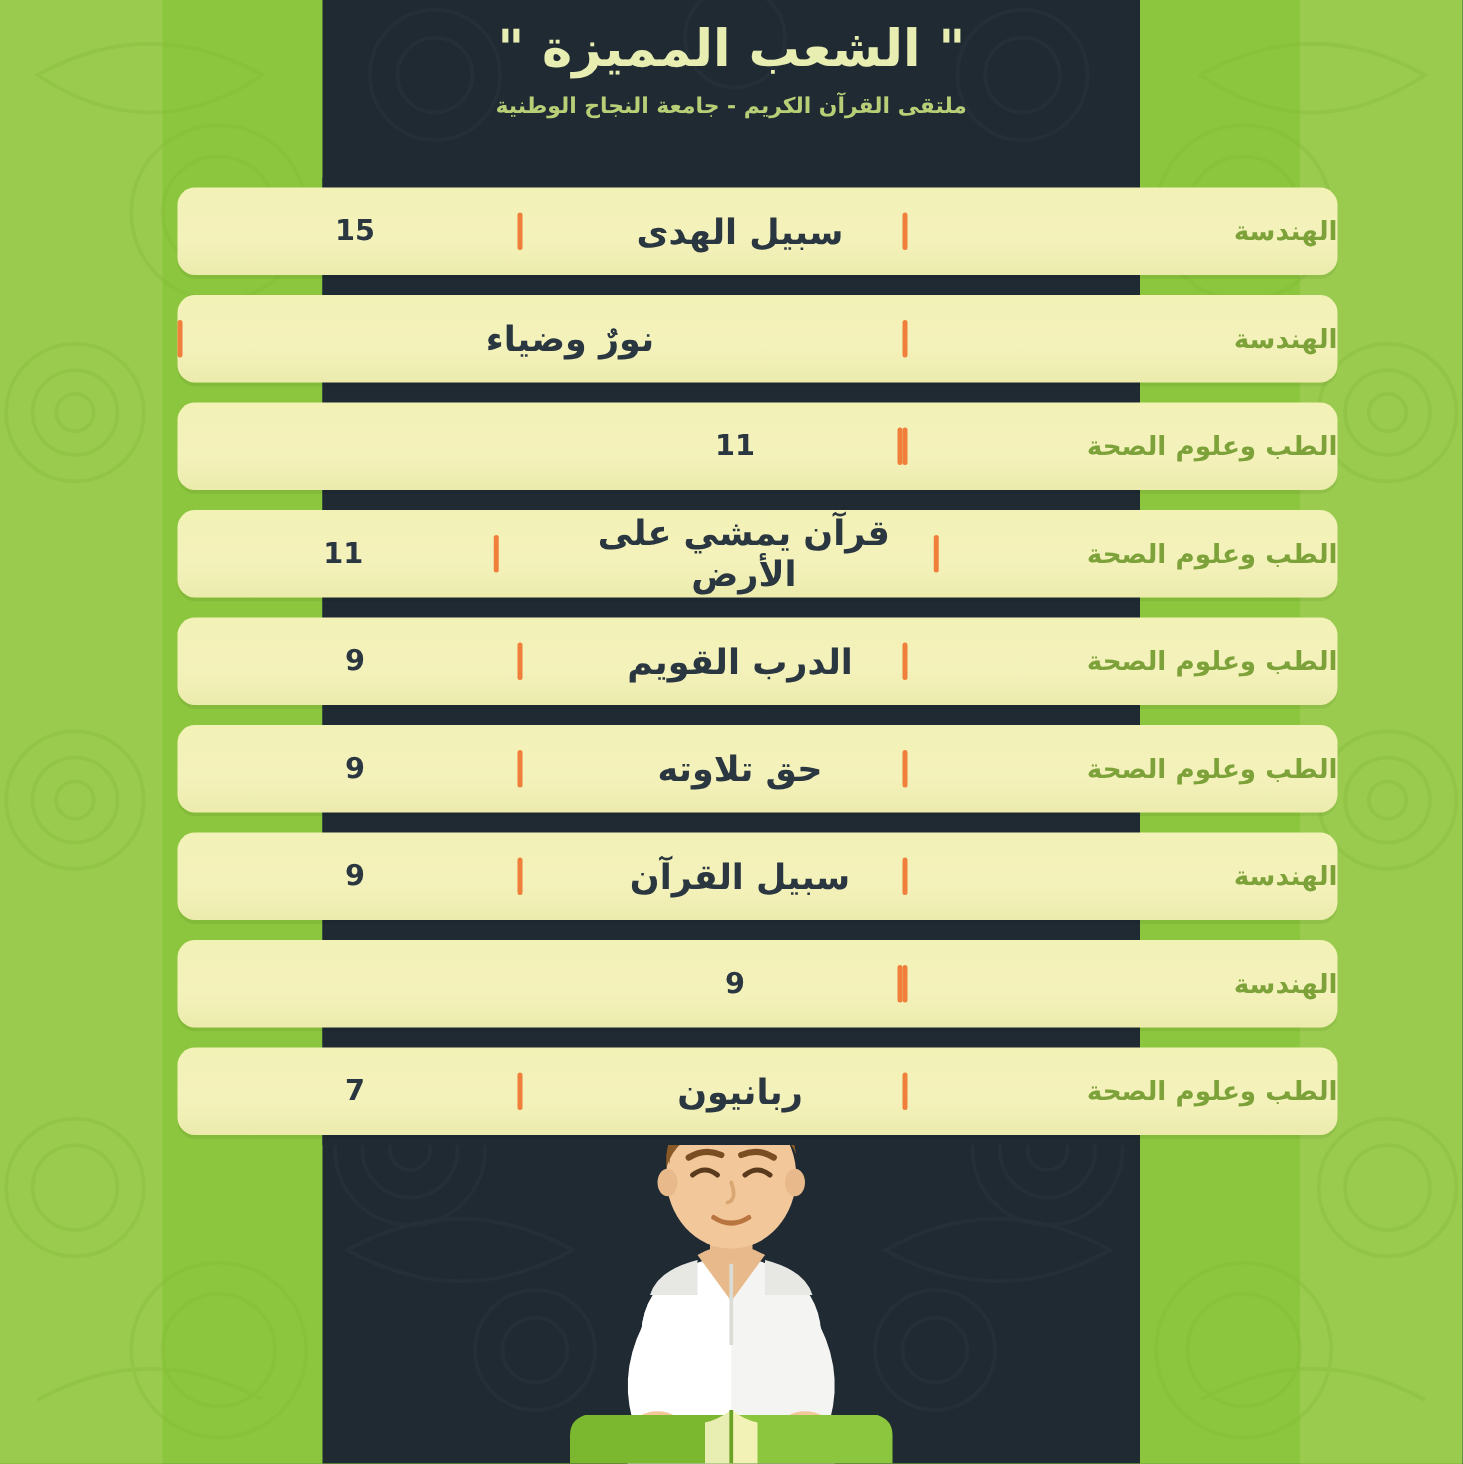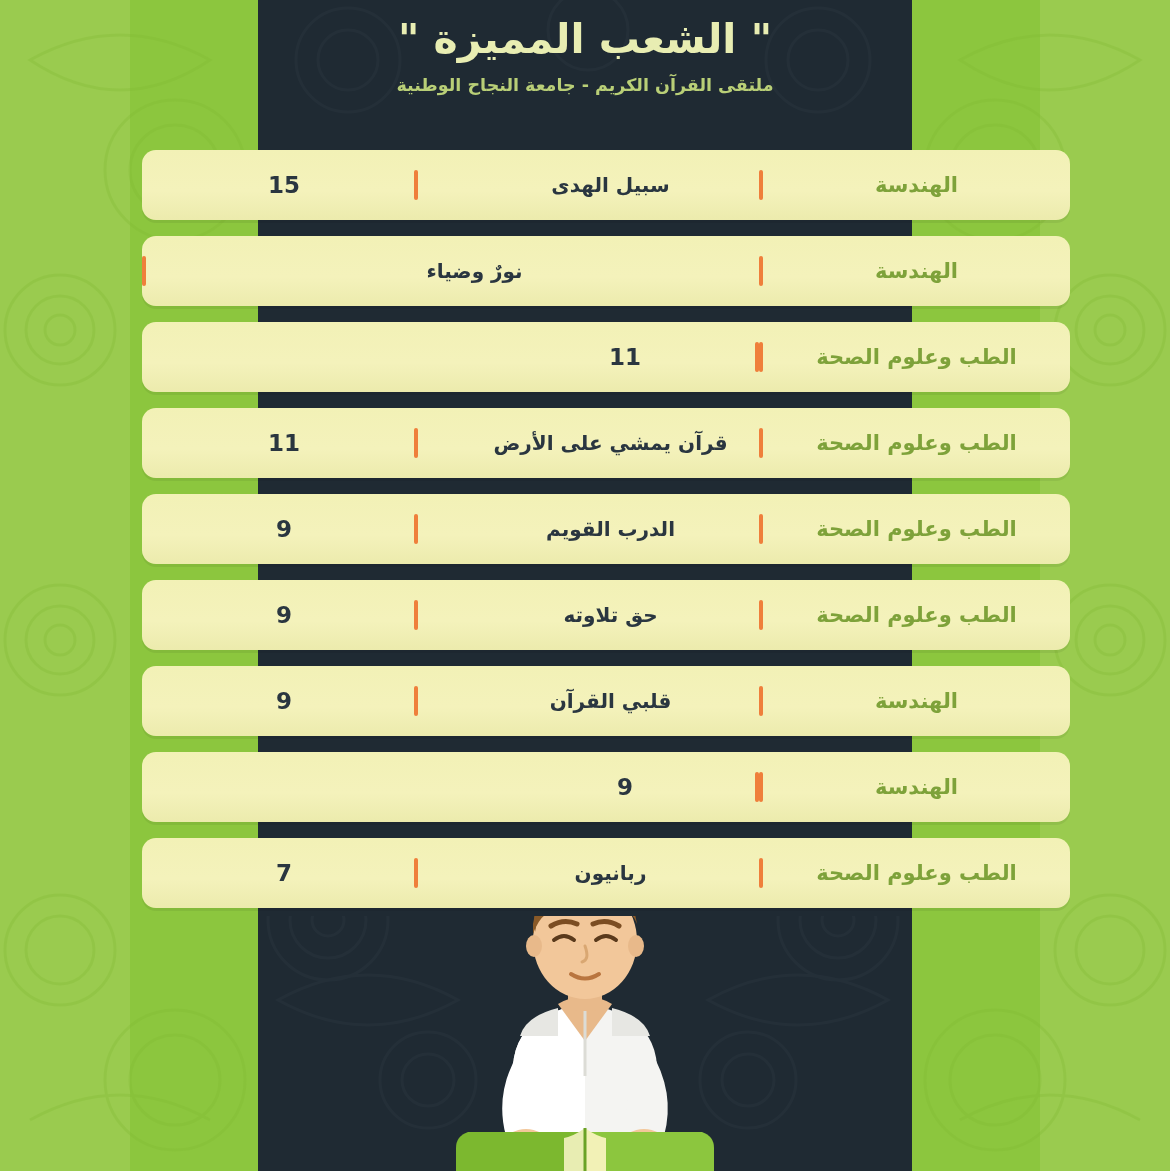--- a/index.html
+++ b/index.html
@@ -109,38 +109,38 @@
     height: 70px;
     background: linear-gradient(to bottom, #f2f1b6 0%, #f4f2bb 58%, #ecebad 100%);
     border-radius: 14px;
     box-shadow: 0 3px 0 rgba(0,0,0,.06);
     display: flex;
     flex-direction: row;
     align-items: center;
     direction: rtl;
   }
   .cell-faculty {
-    width: 307px;
-    text-align: center;
+    width: 344px;
+    text-align: right;
     font-size: 21px;
     font-weight: bold;
     color: #7ea23a;
     direction: rtl;
   }
   .divider {
     width: 4px;
     height: 30px;
     background: #ef7f3b;
     border-radius: 2px;
     flex: 0 0 auto;
   }
   .cell-name {
     flex: 1 1 auto;
     text-align: center;
-    font-size: 20px;
+    font-size: 28px;
     font-weight: bold;
     color: #2a3640;
     direction: rtl;
     padding-left: 44px;
   }
   .cell-count {
     width: 260px;
     text-align: center;
     font-size: 23px;
     font-weight: bold;
@@ -294,21 +294,21 @@
         <div class="divider"></div>
         <div class="cell-count">9</div>
       </div>
     </div>
 
     <div class="row-wrap">
       <div class="row-sep"></div>
       <div class="row">
         <div class="cell-faculty">الهندسة</div>
         <div class="divider"></div>
-        <div class="cell-name">قلبي القرآن</div>
+        <div class="cell-name">سبيل القرآن</div>
         <div class="divider"></div>
         <div class="cell-count">9</div>
       </div>
     </div>
 
     <div class="row-wrap">
       <div class="row-sep"></div>
       <div class="row">
         <div class="cell-faculty">الهندسة</div>
         <div class="divider"></div>

